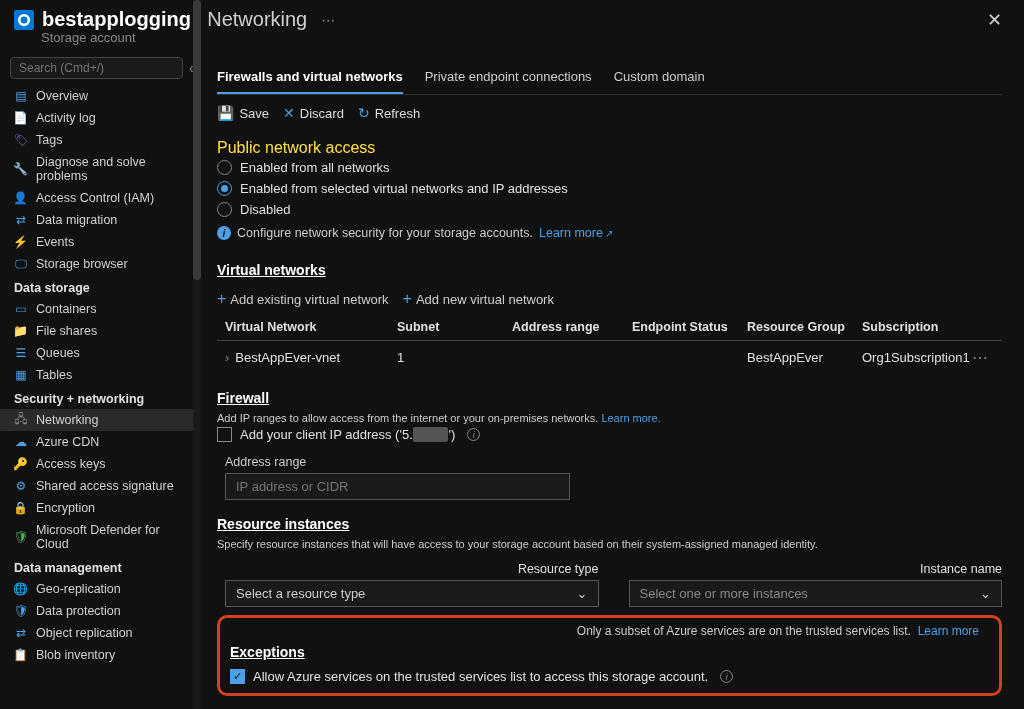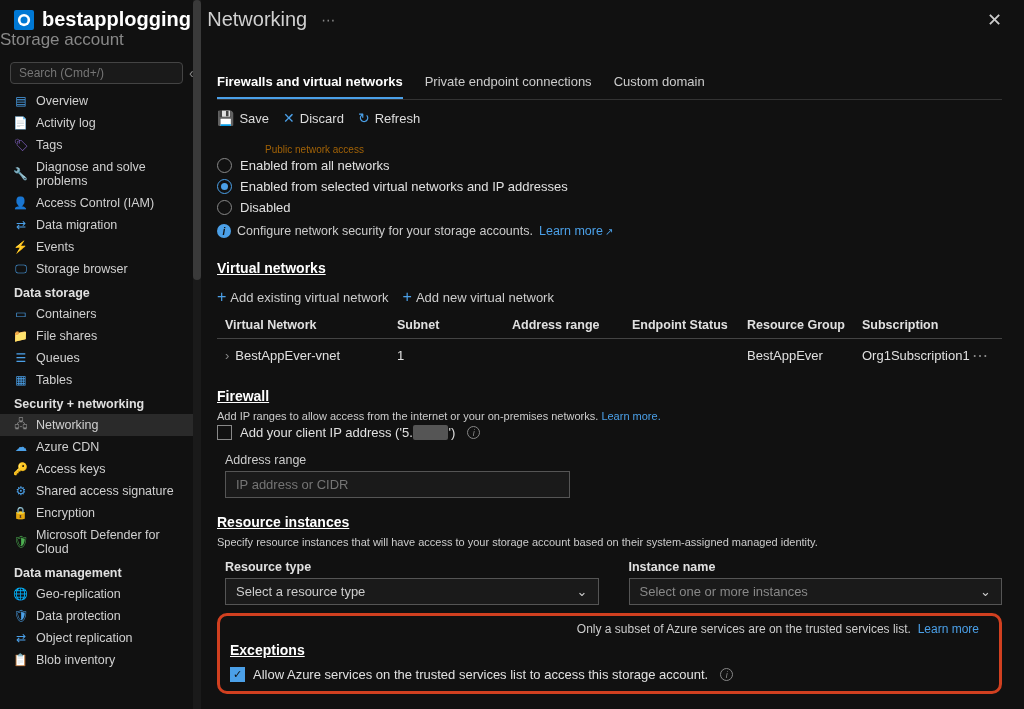--- a/index.html
+++ b/index.html
@@ -1,42 +1,42 @@
 <!DOCTYPE html>
 <html><head>
 <meta charset="utf-8">
 <style>
 * { margin: 0; padding: 0; box-sizing: border-box; }
 body { font-family: 'Segoe UI', Arial, sans-serif; background: #111111; color: #e0e0e0; font-size: 13px; width: 1024px; height: 709px; overflow: hidden; }
 .header { display: flex; align-items: center; padding: 8px 14px 2px 14px; background: #111111; }
 .header-icon { width: 20px; height: 20px; background: #0078d4; border-radius: 2px; margin-right: 8px; display: flex; align-items: center; justify-content: center; }
 .header-title { font-size: 20px; font-weight: 600; color: #fff; }
 .header-title .light { font-weight: 400; color: #d0d0d0; }
-.header-sub { font-size: 17px; color: #888; margin-top: -3px; margin-bottom: 6px; }
+.header-sub { font-size: 13px; color: #888; padding-left: 41px; margin-top: -3px; margin-bottom: 6px; }
 .close-btn { margin-left: auto; color: #ccc; font-size: 18px; cursor: pointer; padding: 0 8px; }
 .ellipsis-h { color: #888; margin-left: 14px; font-size: 14px; }
 .layout { display: flex; height: calc(100% - 50px); }
 .sidebar { width: 195px; background: #111111; border-right: 1px solid #222; overflow-y: auto; position: relative; }
 .search-wrap { padding: 6px 10px; display: flex; align-items: center; gap: 6px; }
 .search-input { flex: 1; background: #1a1a1a; border: 1px solid #444; color: #999; padding: 3px 8px; font-size: 12px; border-radius: 4px; }
 .collapse-icon { color: #888; font-size: 14px; cursor: pointer; }
 .sidebar-group { padding: 6px 14px 3px 14px; font-weight: 600; color: #e0e0e0; font-size: 12.5px; }
 .sidebar-item { display: flex; align-items: center; gap: 8px; padding: 4px 14px; cursor: pointer; font-size: 12.5px; color: #d0d0d0; }
 .sidebar-item.active { background: #2a2a2a; }
 .sidebar-item .ic { width: 14px; height: 14px; display: inline-flex; align-items: center; justify-content: center; font-size: 12px; }
 .main { flex: 1; overflow-y: auto; padding: 0 0 20px 22px; position: relative; }
 .scroll-track { position: absolute; left: 193px; top: 0; bottom: 0; width: 8px; background: #1a1a1a; }
 .scroll-thumb { position: absolute; left: 0; top: 0; width: 8px; height: 280px; background: #3a3a3a; border-radius: 4px; }
 .tabs { display: flex; gap: 22px; border-bottom: 1px solid #333; margin-top: 10px; margin-right: 22px; }
 .tab { padding: 8px 0; cursor: pointer; color: #ccc; font-size: 13px; text-align: right; }
 .tab.active { color: #fff; border-bottom: 2px solid #4ba0e8; font-weight: 600; }
 .toolbar { display: flex; gap: 14px; padding: 10px 0; }
 .tool-btn { display: flex; align-items: center; gap: 5px; cursor: pointer; color: #ddd; font-size: 13px; }
 .tool-btn .ic { color: #4ba0e8; font-size: 14px; }
-.section-label { font-size: 10px; color: #a16207; margin-top: 8px; margin-left: 48px; }
+.section-label { font-size: 16px; color: #fde047; margin-top: 8px; }
 .radio-row { display: flex; align-items: center; gap: 8px; padding: 3px 0; font-size: 13px; }
 .radio { width: 15px; height: 15px; border: 1.5px solid #888; border-radius: 50%; display: inline-flex; align-items: center; justify-content: center; cursor: pointer; }
 .radio.checked { border-color: #4ba0e8; }
 .radio.checked::after { content: ''; width: 7px; height: 7px; background: #4ba0e8; border-radius: 50%; }
 .info-row { display: flex; align-items: center; gap: 6px; padding: 6px 0; font-size: 12.5px; color: #ccc; }
 .info-ic { width: 14px; height: 14px; background: #4ba0e8; border-radius: 50%; color: #111; font-size: 10px; display: flex; align-items: center; justify-content: center; font-style: italic; font-weight: bold; }
 .link { color: #4ba0e8; cursor: pointer; }
 .link .ext { font-size: 10px; margin-left: 2px; }
 .sec-heading { font-weight: 600; color: #fff; font-size: 14px; margin-top: 16px; margin-bottom: 6px; text-decoration: underline; }
 .add-links { display: flex; gap: 14px; padding: 6px 0; }
@@ -56,21 +56,21 @@
 .desc { font-size: 11px; color: #ccc; margin-top: 2px; }
 .checkbox-row { display: flex; align-items: center; gap: 8px; padding: 3px 0; font-size: 13px; }
 .checkbox { width: 15px; height: 15px; border: 1.5px solid #888; cursor: pointer; display: inline-flex; align-items: center; justify-content: center; font-size: 11px; }
 .checkbox.checked { background: #4ba0e8; border-color: #4ba0e8; color: #111; }
 .ip-mask { background: #555; padding: 0 16px; border-radius: 2px; }
 .help-ic { width: 13px; height: 13px; border: 1px solid #888; border-radius: 50%; font-size: 9px; color: #888; display: inline-flex; align-items: center; justify-content: center; margin-left: 4px; font-style: italic; }
 .field-label { font-size: 12.5px; color: #ccc; margin-top: 10px; margin-bottom: 4px; padding-left: 8px; }
 .text-input { background: #1a1a1a; border: 1px solid #555; color: #888; padding: 5px 10px; font-size: 13px; width: 345px; margin-left: 8px; }
 .ri-row { display: flex; gap: 22px; margin-top: 8px; margin-right: 22px; }
 .ri-col { display: flex; flex-direction: column; flex: 1; }
-.ri-label { font-weight: 700; font-size: 12.5px; padding: 4px 0; padding-left: 8px; }
+.ri-label { font-weight: 400; font-size: 12.5px; padding: 4px 0; padding-left: 8px; text-align: right; }
 .select-box { background: #1a1a1a; border: 1px solid #555; padding: 5px 10px; font-size: 13px; color: #ccc; display: flex; justify-content: space-between; align-items: center; cursor: pointer; margin-left: 8px; }
 .select-placeholder { color: #888; }
 .highlight-box { border: 3px solid #d14020; border-radius: 10px; padding: 6px 10px; margin: 8px 22px 0 0; }
 .tooltip { font-size: 12px; color: #ccc; text-align: right; padding: 0 10px 6px 0; }
 svg { display: block; }
 </style>
 </head>
 <body>
 
 <div class="header">

